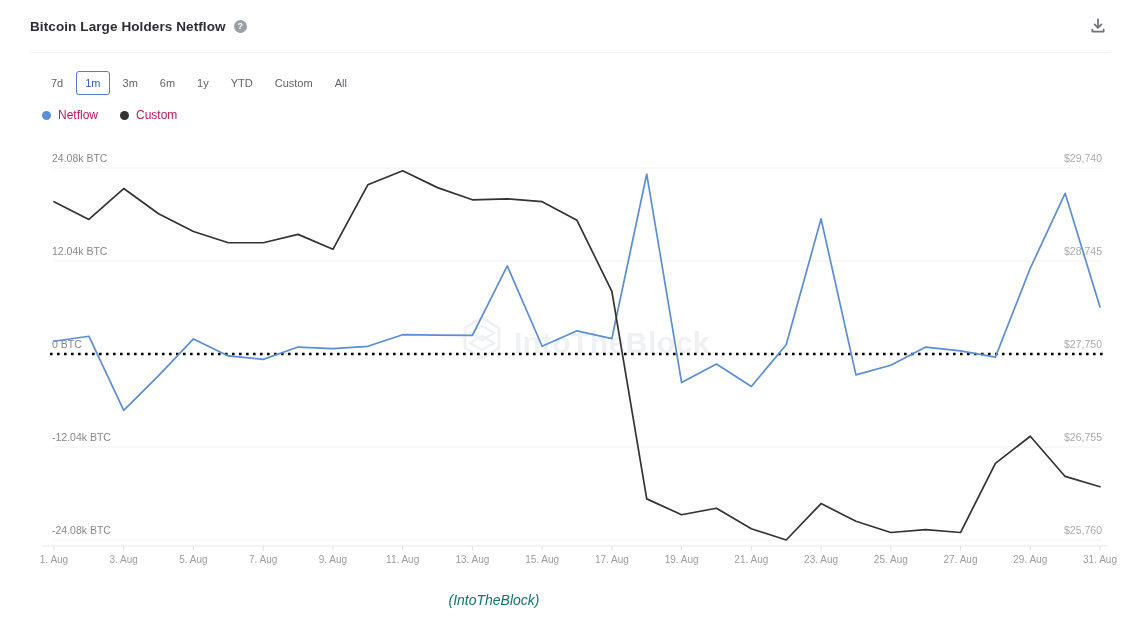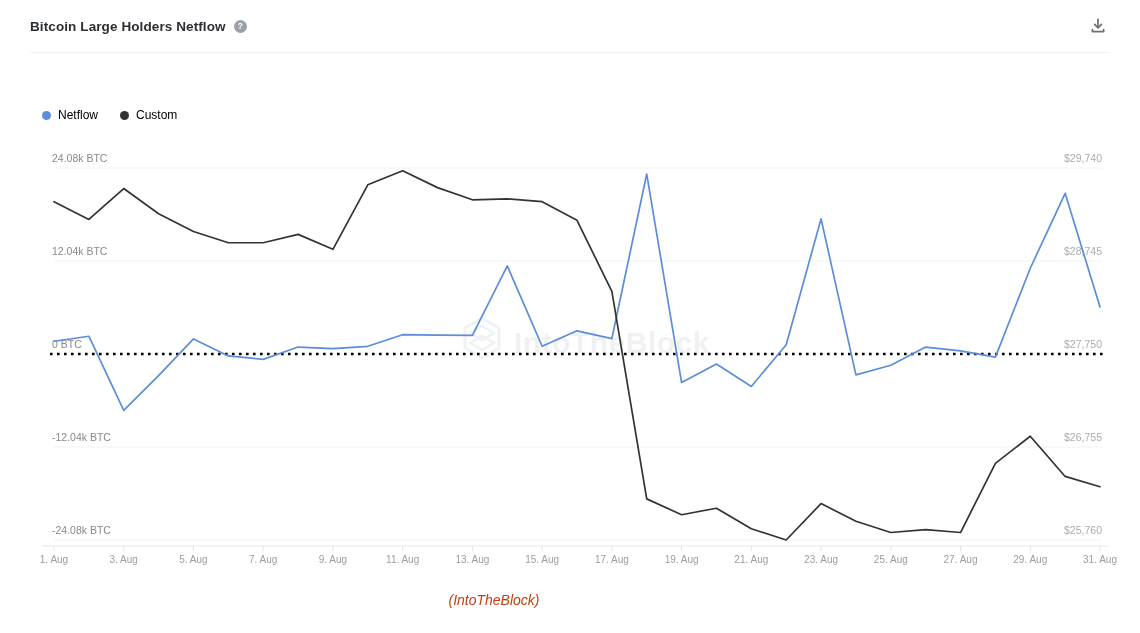--- a/index.html
+++ b/index.html
@@ -116,21 +116,21 @@
     cursor: pointer;
   }
   .legend-dot {
     width: 9px;
     height: 9px;
     border-radius: 50%;
     display: inline-block;
   }
   .legend-label {
     font-size: 12px;
-    color: #000000;
+    color: #be185d;
   }
   
   .plot-area {
     position: absolute;
     left: 12px;
     top: 140px;
     width: 1140px;
     height: 440px;
   }
   .plot-svg {
@@ -160,21 +160,21 @@
   }
   
   .source-line {
     position: absolute;
     left: 0;
     top: 592px;
     width: 988px;
     text-align: center;
     font-size: 14px;
     font-style: italic;
-    color: #c2410c;
+    color: #0f766e;
   }
 </style>
 </head>
 <body>
 
 <div class="card">
 
   <div class="header">
     <div class="header-inner">
       <div class="title-wrap">
@@ -184,20 +184,30 @@
       <div class="download-btn">
         <svg width="16" height="16" viewBox="0 0 16 16" aria-hidden="true">
           <path d="M8 1.5 L8 9.2" stroke="#6e7276" stroke-width="1.8" fill="none" stroke-linecap="round"></path>
           <path d="M4.6 6.4 L8 9.9 L11.4 6.4" stroke="#6e7276" stroke-width="1.8" fill="none" stroke-linecap="round" stroke-linejoin="round"></path>
           <path d="M2.4 11.6 L2.4 13.6 L13.6 13.6 L13.6 11.6" stroke="#6e7276" stroke-width="1.8" fill="none" stroke-linecap="round" stroke-linejoin="round"></path>
         </svg>
       </div>
     </div>
   </div>
 
+  <div class="range-row">
+    <div class="range-btn">7d</div>
+    <div class="range-btn active">1m</div>
+    <div class="range-btn">3m</div>
+    <div class="range-btn">6m</div>
+    <div class="range-btn">1y</div>
+    <div class="range-btn">YTD</div>
+    <div class="range-btn">Custom</div>
+    <div class="range-btn">All</div>
+  </div>
 
   <div class="legend-row">
     <div class="legend-item">
       <span class="legend-dot" style="background:#5b8dd9"></span>
       <span class="legend-label">Netflow</span>
     </div>
     <div class="legend-item">
       <span class="legend-dot" style="background:#333333"></span>
       <span class="legend-label">Custom</span>
     </div>

